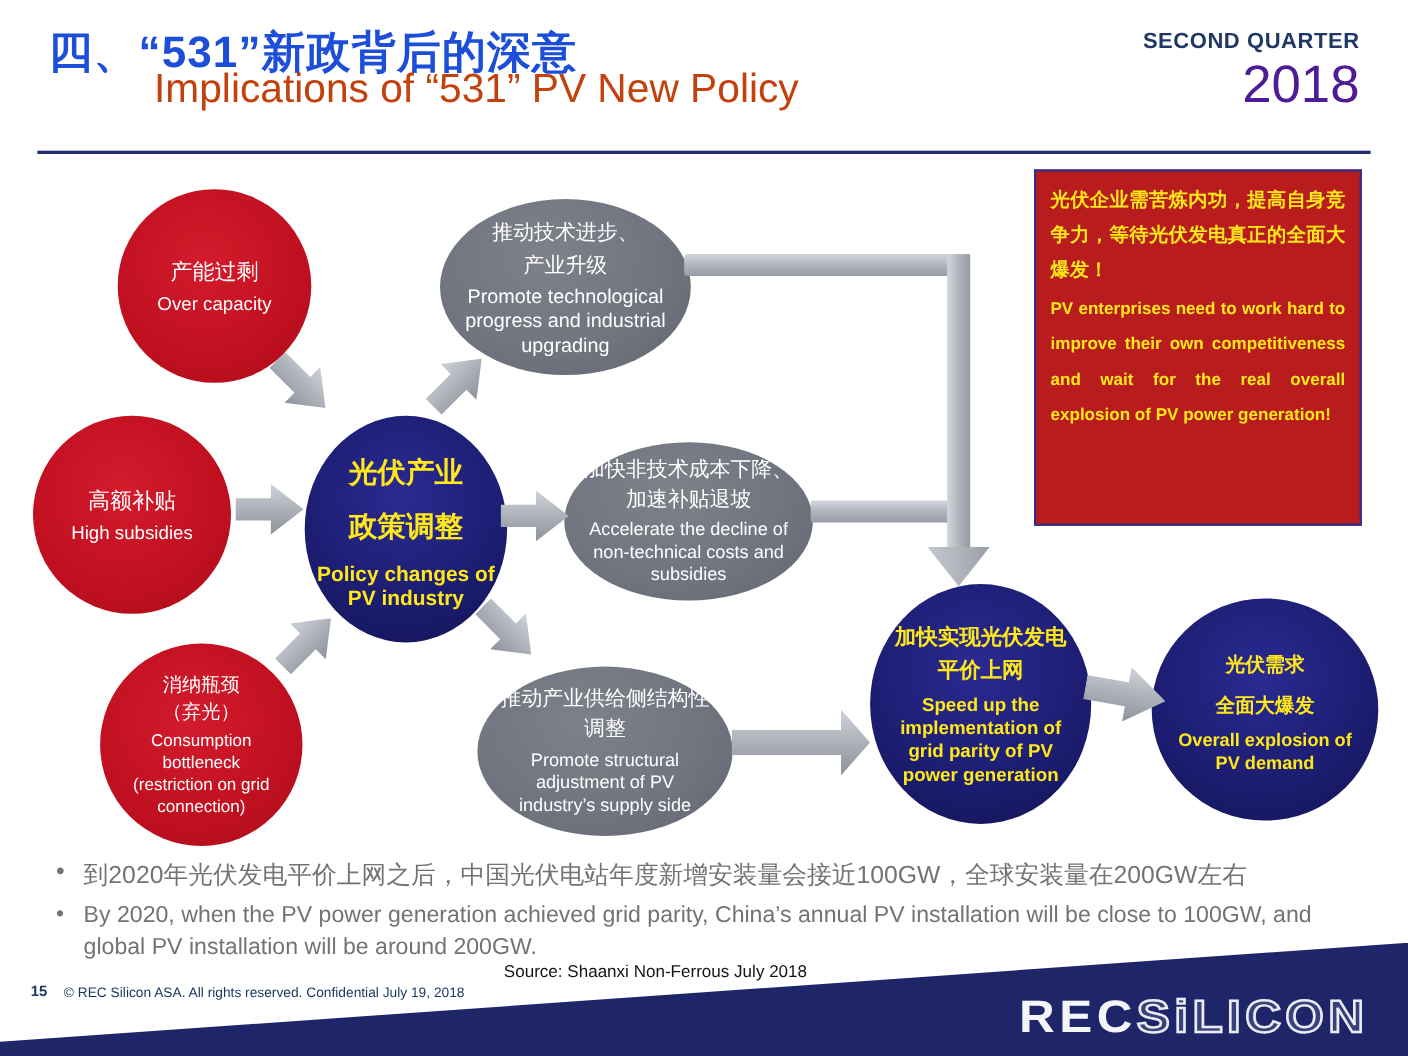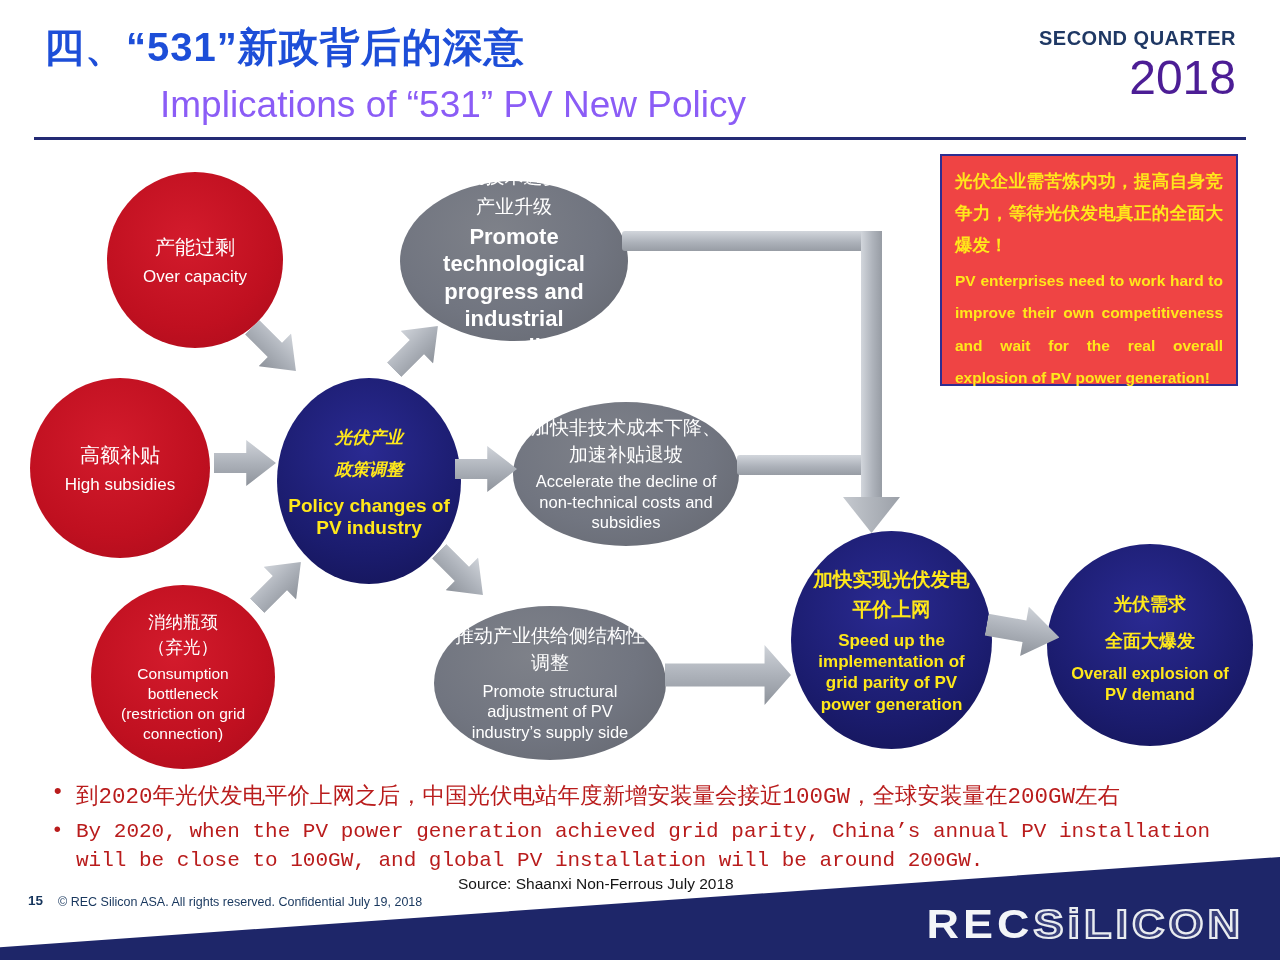--- a/index.html
+++ b/index.html
@@ -4,21 +4,21 @@
 <style>
   * { margin:0; padding:0; box-sizing:border-box; }
   body { background:#e8e8e8; font-family:"Liberation Sans", sans-serif; }
   .slide {
     position:relative; width:1280px; height:960px; background:#ffffff;
     overflow:hidden; font-family:"Liberation Sans", sans-serif;
   }
 
   
   .title-zh { position:absolute; left:44px; top:20px; font-size:40px; font-weight:bold; color:#1d4ed8; letter-spacing:1px; white-space:nowrap; }
-  .title-en { position:absolute; left:140px; top:84px; font-size:37px; color:#8b5cf6; white-space:nowrap;margin-left:20px; }
+  .title-en { position:absolute; left:140px; top:60px; font-size:37px; color:#c2410c; white-space:nowrap; }
   .quarter  { position:absolute; right:44px; top:27px; font-size:20px; font-weight:bold; color:#1F3864; letter-spacing:0.5px; }
   .year     { position:absolute; right:44px; top:50px; font-size:48px; color:#4c1d95; }
   .divider  { position:absolute; left:34px; top:137px; width:1212px; height:3px; background:#232A74; }
 
   
   .node {
     position:absolute; border-radius:50%;
     display:flex; flex-direction:column; align-items:center; justify-content:center;
     text-align:center;
   }
@@ -33,45 +33,45 @@
   .red2 { left:30px; top:378px; width:180px; height:180px; }
   .red2 .zh { font-size:20px; margin-bottom:6px; }
   .red2 .en { font-size:17px; }
   .red3 { left:91px; top:585px; width:184px; height:184px; }
   .red3 .zh { font-size:17.5px; line-height:1.45; }
   .red3 .en { font-size:15.5px; line-height:1.3; width:142px; margin-top:3px; }
 
   
   .navy-shape { background:radial-gradient(circle at 48% 35%, #2A2A92 0%, #1B1C6E 62%, #131353 100%); color:#FFE81A; }
   .center-ellipse { left:277px; top:378px; width:184px; height:206px; }
-  .center-ellipse .zh { font-size:17px; font-weight:bold; line-height:1.9;font-style:italic; }
+  .center-ellipse .zh { font-size:26px; font-weight:bold; line-height:1.9; }
   .center-ellipse .en { font-size:19px; font-weight:bold; line-height:1.2; margin-top:8px; }
   .navy1 { left:791px; top:531px; width:201px; height:218px; }
   .navy1 .zh { font-size:19.5px; font-weight:bold; line-height:1.5; }
   .navy1 .en { font-size:17px; font-weight:bold; line-height:1.25; width:164px; margin-top:6px; }
   .navy2 { left:1047px; top:544px; width:206px; height:202px; }
   .navy2 .zh { font-size:18px; font-weight:bold; line-height:2.1; }
   .navy2 .en { font-size:16.5px; font-weight:bold; line-height:1.25; width:168px; margin-top:2px; }
 
   
   .gray-ellipse { background:radial-gradient(ellipse at 42% 32%, #7E8189 0%, #717580 55%, #63666E 100%); color:#fff; }
   .gray1 { left:400px; top:181px; width:228px; height:160px; }
   .gray1 .zh { font-size:19px; line-height:1.6; }
-  .gray1 .en { font-size:22px; line-height:1.25; width:184px; margin-top:0;font-weight:bold; }
+  .gray1 .en { font-size:18px; line-height:1.25; width:184px; margin-top:0; }
   .gray2 { left:513px; top:402px; width:226px; height:144px; }
   .gray2 .zh { font-size:19px; line-height:1.4; width:200px; }
   .gray2 .en { font-size:16.5px; line-height:1.25; width:196px; margin-top:3px; }
   .gray3 { left:434px; top:606px; width:232px; height:154px; }
   .gray3 .zh { font-size:19px; line-height:1.4; width:196px; }
   .gray3 .en { font-size:16.5px; line-height:1.25; width:196px; margin-top:4px; }
 
   
   .callout {
-    position:absolute; left:940px; top:154px; width:298px; height:232px;
-    background:#ef4444; border:2px solid #2E2E90; padding:9px 13px 6px 13px;
+    position:absolute; left:940px; top:154px; width:298px; height:324px;
+    background:#b91c1c; border:2px solid #2E2E90; padding:9px 13px 6px 13px;
   }
   .callout .zh { color:#FFE81A; font-weight:bold; font-size:17.5px; line-height:1.83; text-align:justify; }
   .callout .en { color:#FFE81A; font-weight:bold; font-size:15.5px; line-height:2.08; text-align:justify; margin-top:4px; }
 
   
   .barrow {
     position:absolute; width:62px; height:46px;
     background:linear-gradient(to bottom, #CFD3D9 0%, #AEB3BB 48%, #8E939B 100%);
     clip-path:polygon(0 28%, 52% 28%, 52% 0, 100% 50%, 52% 100%, 52% 72%, 0 72%);
   }
@@ -94,21 +94,21 @@
           background:linear-gradient(to bottom, #D2D6DC 0%, #AEB3BB 55%, #979CA4 100%); }
   .hbar1 { left:622px; top:231px; width:250px; }
   .hbar2 { left:737px; top:455px; width:128px; }
   .vbar  { position:absolute; left:861px; top:231px; width:21px; height:268px;
            background:linear-gradient(to right, #D2D6DC 0%, #AEB3BB 55%, #979CA4 100%); }
   .down-head { position:absolute; left:843px; top:497px; width:57px; height:36px;
            background:linear-gradient(to right, #C5C9CF, #9BA0A8);
            clip-path:polygon(0 0, 100% 0, 50% 100%); }
 
   
-  .bullet { position:absolute; color:#b91c1c;font-family:Liberation Mono, monospace; }
+  .bullet { position:absolute; color:#737373; }
   .bullet::before { content:"•"; position:absolute; left:-25px; top:-1px; font-size:1em; }
   .bullet-zh { left:76px; top:780px; width:1160px; font-size:22.5px; }
   .bullet-en { left:76px; top:818px; width:1145px; font-size:21px; line-height:1.38; }
   .source { position:absolute; left:458px; top:875px; font-size:15.5px; color:#141414; }
   .page-num  { position:absolute; left:28px; top:893px; font-size:13.5px; font-weight:bold; color:#17365D; }
   .copyright { position:absolute; left:58px; top:895px; font-size:12.5px; color:#17365D; }
 
   .wedge { position:absolute; left:0; bottom:0; width:100%; height:103px;
            background:#1E2669; clip-path:polygon(0 87.5%, 100% 0, 100% 100%, 0 100%); }
   .logo { position:absolute; right:36px; bottom:10px; white-space:nowrap; transform:scaleY(0.92); }

